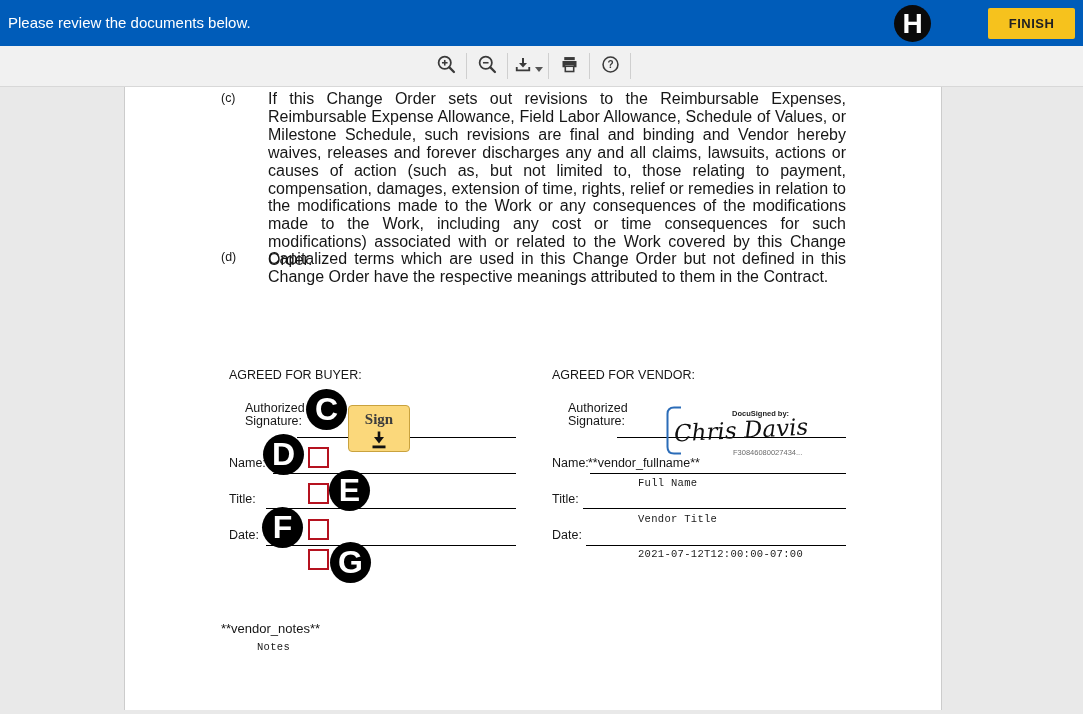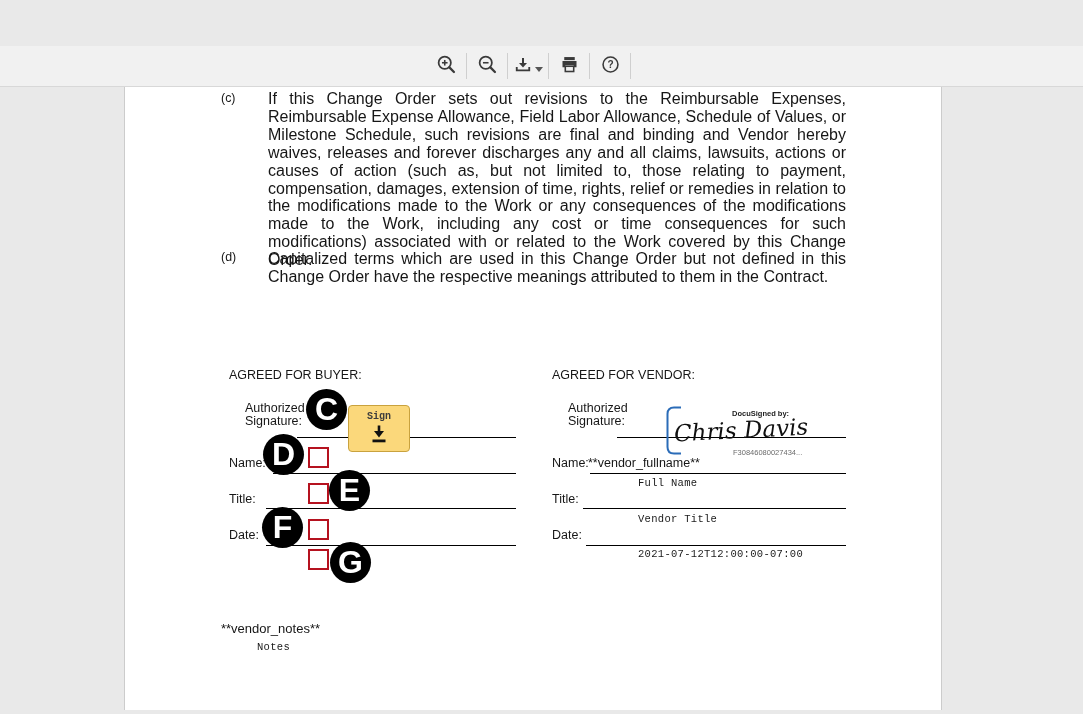--- a/index.html
+++ b/index.html
@@ -42,32 +42,39 @@
   
   .marker{position:absolute;width:41px;height:41px;border-radius:50%;background:#000;color:#fff;font-weight:bold;font-size:32px;
     display:flex;align-items:center;justify-content:center;z-index:6;}
 
   
   .cbx{position:absolute;width:17px;height:17px;border:2.5px solid #b5121f;background:#fff;z-index:4;cursor:pointer;}
 
   
   .sign-btn{position:absolute;left:223px;top:318px;width:62px;height:47px;background:#fbd87b;border:1px solid #c9a23e;border-radius:4px;
     display:flex;flex-direction:column;align-items:center;justify-content:flex-start;padding-top:5px;gap:1px;z-index:3;cursor:pointer;}
-  .sign-btn-label{font-size:10px;font-weight:bold;color:#3c3c3c;font-family:Liberation Mono, monospace;}
+  .sign-btn-label{font-size:15px;font-weight:bold;color:#3c3c3c;font-family:Liberation Serif, serif;}
 
   
   .ds-caption{font-size:7.5px;font-weight:bold;color:#1c1c1c;white-space:nowrap;}
   .ds-id{font-size:7.5px;color:#6b6b6b;white-space:nowrap;}
   .ds-script{font-family:"DejaVu Serif",serif;font-style:italic;font-size:23px;color:#101010;transform:rotate(-3deg);white-space:nowrap;z-index:2;}
 </style>
 </head>
 <body>
 
 <div class="app">
 
+  <div class="header">
+    <span class="header-msg">Please review the documents below.</span>
+    <div class="avatar-marker">
+      <span>H</span>
+    </div>
+    <button class="finish-btn">FINISH</button>
+  </div>
 
   <div class="toolbar">
     <div class="toolrow">
       <button class="tool-btn">
         <span>
           <svg width="21" height="21" viewBox="0 0 24 24">
               <circle cx="10" cy="10" r="7" fill="none" stroke="#3a3a3a" stroke-width="2"></circle>
               <line x1="15.3" y1="15.3" x2="20.5" y2="20.5" stroke="#3a3a3a" stroke-width="2.6" stroke-linecap="round"></line>
               <line x1="6.8" y1="10" x2="13.2" y2="10" stroke="#3a3a3a" stroke-width="1.8"></line>
               <line x1="10" y1="6.8" x2="10" y2="13.2" stroke="#3a3a3a" stroke-width="1.8"></line>

